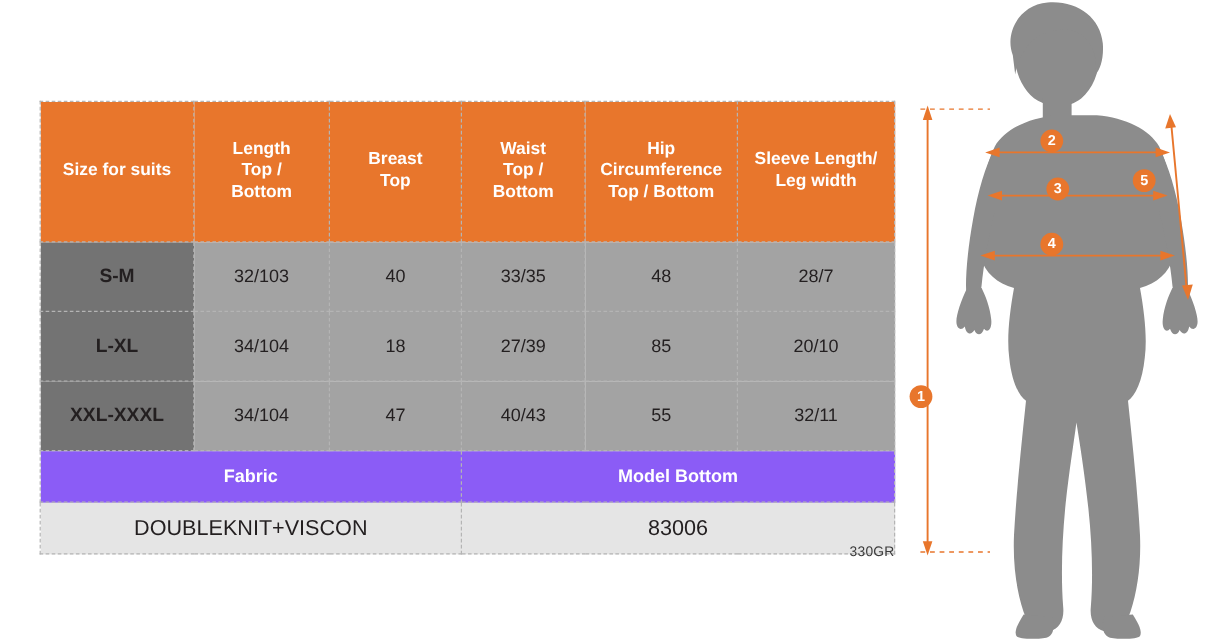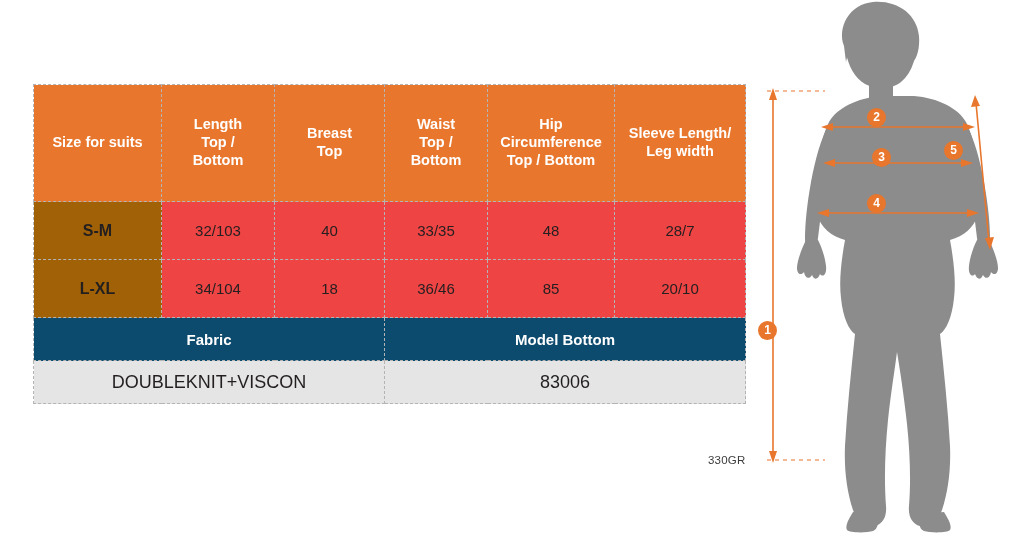--- a/index.html
+++ b/index.html
@@ -32,35 +32,35 @@
   }
   .hdr {
     background: #e8762c;
     color: #ffffff;
     font-weight: bold;
     font-size: 14.5px;
     line-height: 1.22;
     height: 116px;
   }
   .rowlabel {
-    background: #a16207;
+    background: #737373;
     color: #231f20;
     font-weight: bold;
     font-size: 16px;
     height: 57px;
   }
   .cell {
-    background: #ef4444;
+    background: #a3a3a3;
     color: #231f20;
     font-size: 15px;
     height: 57px;
     font-weight: normal;
   }
   .subhdr {
-    background: #0c4a6e;
+    background: #8b5cf6;
     color: #ffffff;
     font-weight: bold;
     font-size: 15px;
     height: 42px;
   }
   .subcell {
     background: #e5e5e5;
     color: #231f20;
     font-size: 18px;
     height: 42px;
@@ -139,25 +139,33 @@
       <td class="cell">40</td>
       <td class="cell">33/35</td>
       <td class="cell">48</td>
       <td class="cell">28/7</td>
     </tr>
 
     <tr>
       <td class="rowlabel">L-XL</td>
       <td class="cell">34/104</td>
       <td class="cell">18</td>
-      <td class="cell">36/46</td>
+      <td class="cell">27/39</td>
       <td class="cell">85</td>
       <td class="cell">20/10</td>
     </tr>
 
+    <tr>
+      <td class="rowlabel">XXL-XXXL</td>
+      <td class="cell">34/104</td>
+      <td class="cell">47</td>
+      <td class="cell">40/43</td>
+      <td class="cell">55</td>
+      <td class="cell">32/11</td>
+    </tr>
 
     <tr>
       <td class="subhdr" colspan="3">Fabric</td>
       <td class="subhdr" colspan="3">Model Bottom</td>
     </tr>
     <tr>
       <td class="subcell" colspan="3">DOUBLEKNIT+VISCON</td>
       <td class="subcell" colspan="3">83006</td>
     </tr>
   </tbody>

